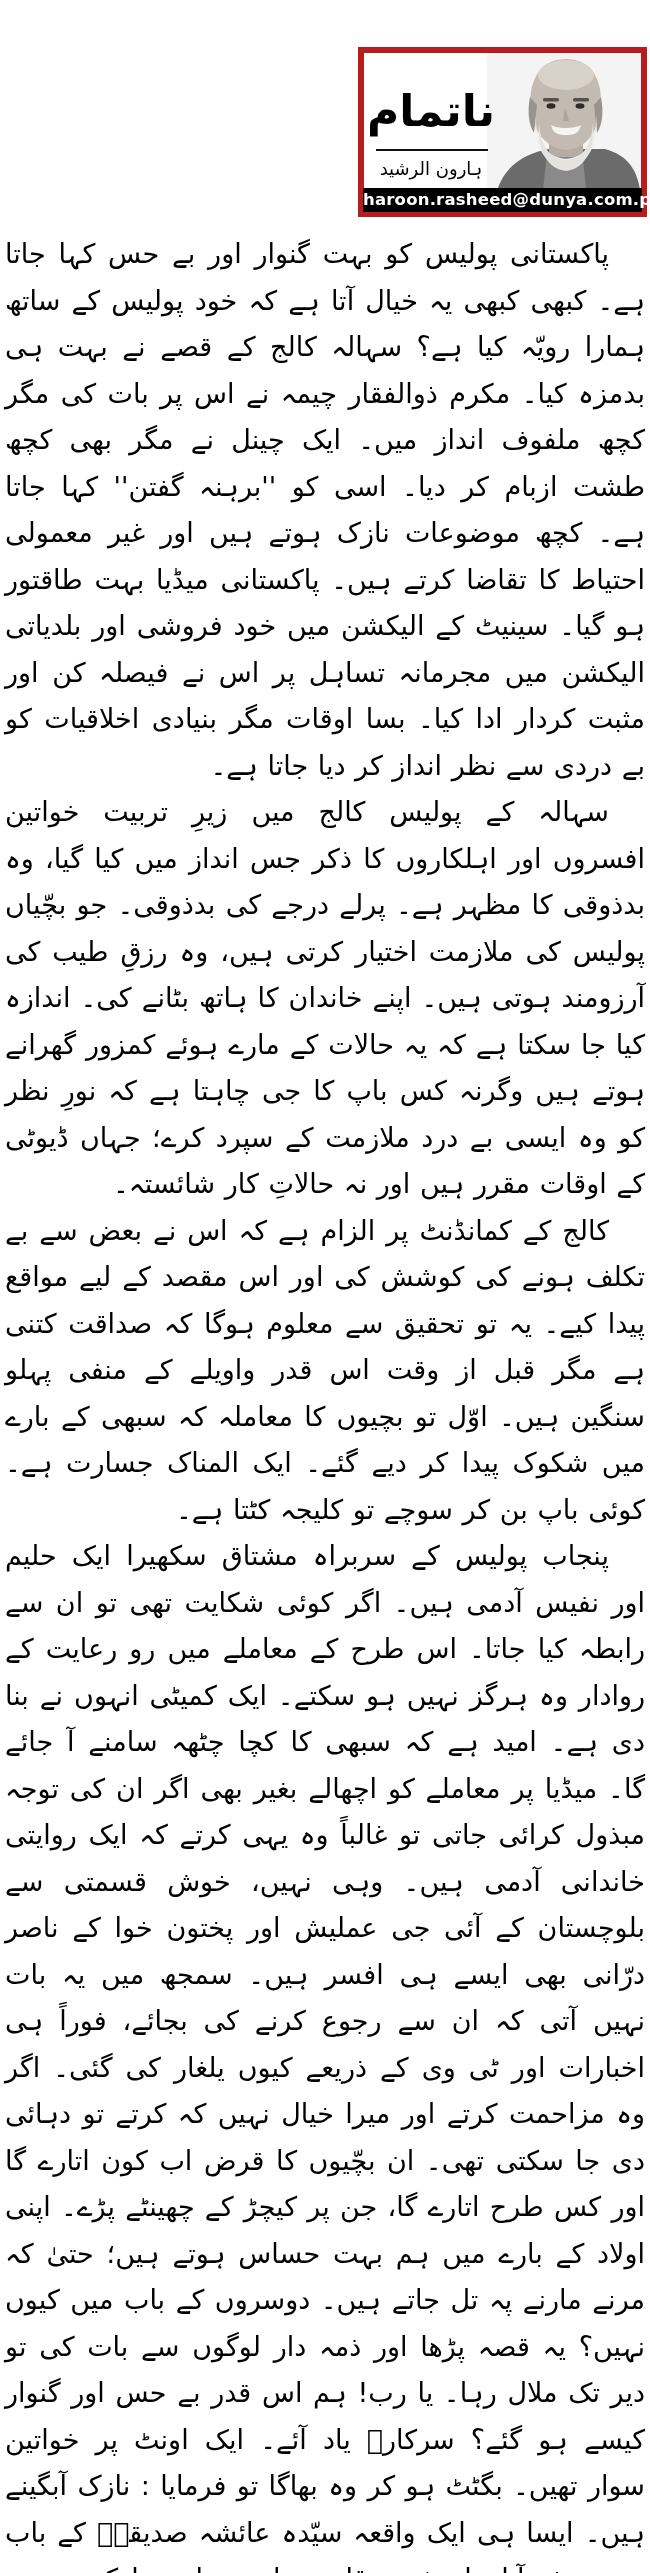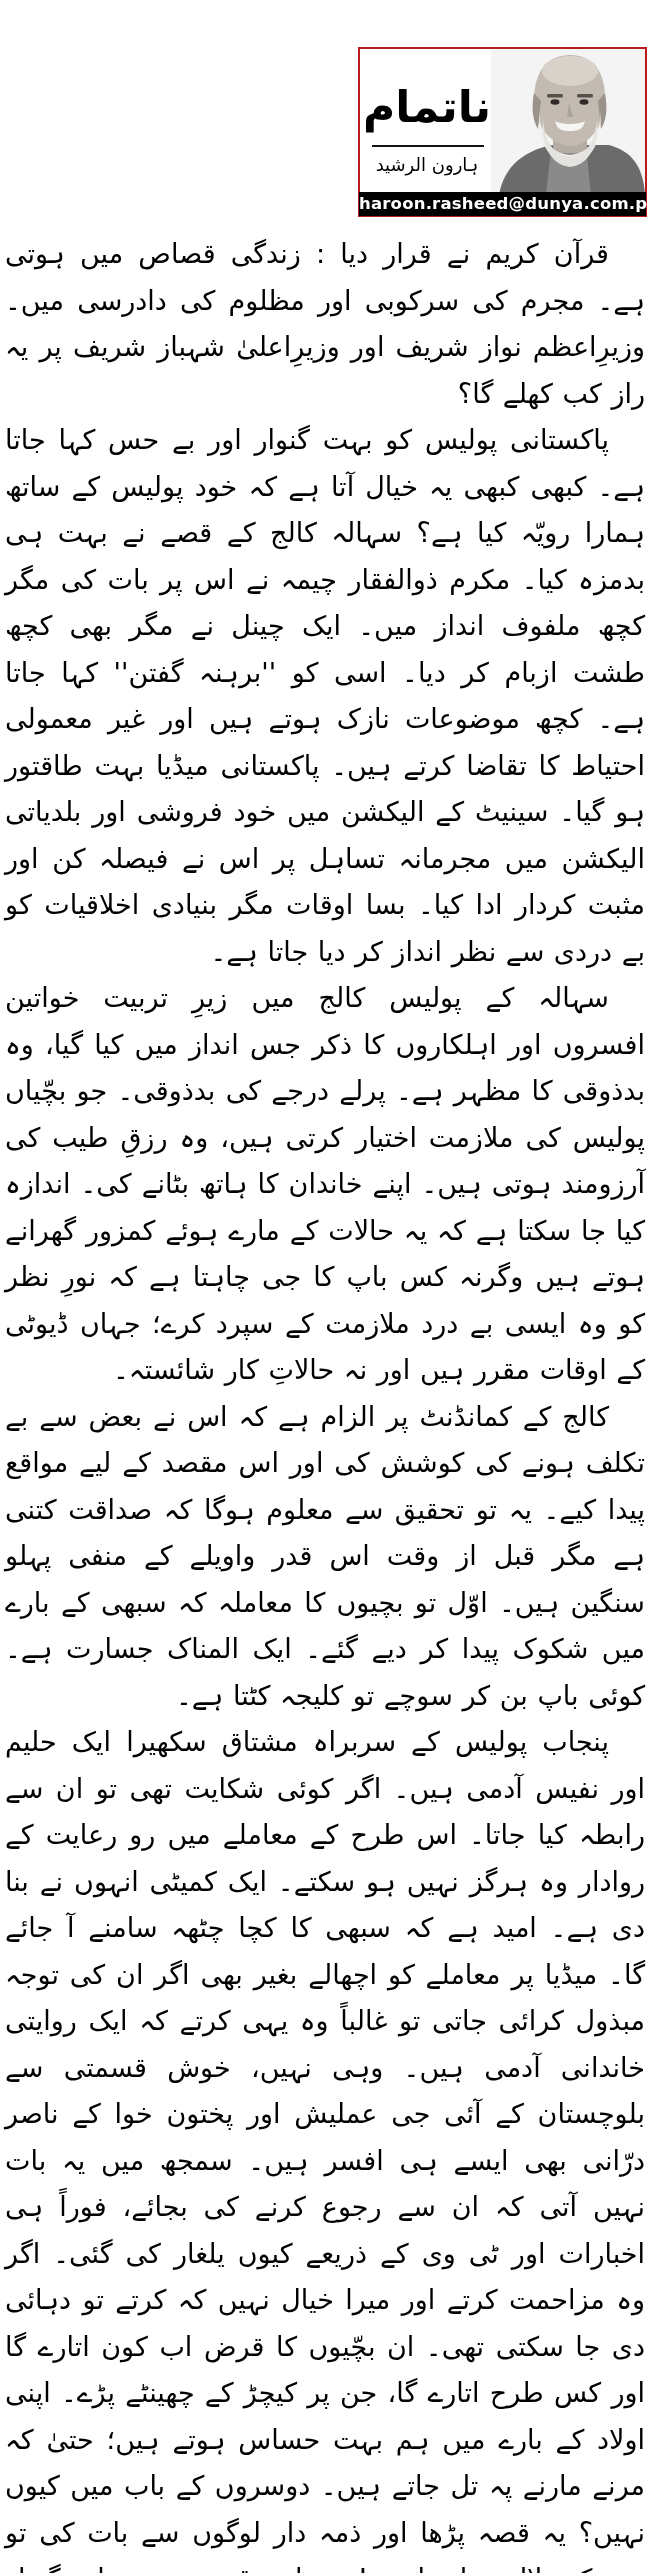--- a/index.html
+++ b/index.html
@@ -10,21 +10,21 @@
     background:#ffffff;
     color:#000;
     font-family:"DejaVu Sans",sans-serif;
     overflow:hidden;
   }
   
   .masthead{
     position:absolute;
     left:358px;top:47px;
     width:289px;height:170px;
-    border:2px solid #b91c1c;
+    border:6px solid #b91c1c;
     background:#fff;
     box-sizing:border-box;
   }
   .masthead-photo{
     position:absolute;right:0;top:0;
     width:154px;height:146px;
     overflow:hidden;
   }
   .masthead-left{
     position:absolute;left:0;top:0;
@@ -125,20 +125,19 @@
     <div class="masthead-left">
       <div class="column-name">ناتمام</div>
       <div class="column-divider"></div>
       <div class="author-name">ہارون الرشید</div>
     </div>
     <div class="email-bar">haroon.rasheed@dunya.com.pk</div>
   </div>
 
 
   <div class="article-body">
-      <p>قرآن کریم نے قرار دیا : زندگی قصاص میں ہوتی ہے۔ مجرم کی سرکوبی اور مظلوم کی دادرسی میں۔ وزیرِاعظم نواز شریف اور وزیرِاعلیٰ شہباز شریف پر یہ راز کب کھلے گا؟</p>
       <p>پاکستانی پولیس کو بہت گنوار اور بے حس کہا جاتا ہے۔ کبھی کبھی یہ خیال آتا ہے کہ خود پولیس کے ساتھ ہمارا رویّہ کیا ہے؟ سہالہ کالج کے قصے نے بہت ہی بدمزہ کیا۔ مکرم ذوالفقار چیمہ نے اس پر بات کی مگر کچھ ملفوف انداز میں۔ ایک چینل نے مگر بھی کچھ طشت ازبام کر دیا۔ اسی کو ''برہنہ گفتن'' کہا جاتا ہے۔ کچھ موضوعات نازک ہوتے ہیں اور غیر معمولی احتیاط کا تقاضا کرتے ہیں۔ پاکستانی میڈیا بہت طاقتور ہو گیا۔ سینیٹ کے الیکشن میں خود فروشی اور بلدیاتی الیکشن میں مجرمانہ تساہل پر اس نے فیصلہ کن اور مثبت کردار ادا کیا۔ بسا اوقات مگر بنیادی اخلاقیات کو بے دردی سے نظر انداز کر دیا جاتا ہے۔</p>
       <p>سہالہ کے پولیس کالج میں زیرِ تربیت خواتین افسروں اور اہلکاروں کا ذکر جس انداز میں کیا گیا، وہ بدذوقی کا مظہر ہے۔ پرلے درجے کی بدذوقی۔ جو بچّیاں پولیس کی ملازمت اختیار کرتی ہیں، وہ رزقِ طیب کی آرزومند ہوتی ہیں۔ اپنے خاندان کا ہاتھ بٹانے کی۔ اندازہ کیا جا سکتا ہے کہ یہ حالات کے مارے ہوئے کمزور گھرانے ہوتے ہیں وگرنہ کس باپ کا جی چاہتا ہے کہ نورِ نظر کو وہ ایسی بے درد ملازمت کے سپرد کرے؛ جہاں ڈیوٹی کے اوقات مقرر ہیں اور نہ حالاتِ کار شائستہ۔</p>
       <p>کالج کے کمانڈنٹ پر الزام ہے کہ اس نے بعض سے بے تکلف ہونے کی کوشش کی اور اس مقصد کے لیے مواقع پیدا کیے۔ یہ تو تحقیق سے معلوم ہوگا کہ صداقت کتنی ہے مگر قبل از وقت اس قدر واویلے کے منفی پہلو سنگین ہیں۔ اوّل تو بچیوں کا معاملہ کہ سبھی کے بارے میں شکوک پیدا کر دیے گئے۔ ایک المناک جسارت ہے۔ کوئی باپ بن کر سوچے تو کلیجہ کٹتا ہے۔</p>
       <p>پنجاب پولیس کے سربراہ مشتاق سکھیرا ایک حلیم اور نفیس آدمی ہیں۔ اگر کوئی شکایت تھی تو ان سے رابطہ کیا جاتا۔ اس طرح کے معاملے میں رو رعایت کے روادار وہ ہرگز نہیں ہو سکتے۔ ایک کمیٹی انہوں نے بنا دی ہے۔ امید ہے کہ سبھی کا کچا چٹھہ سامنے آ جائے گا۔ میڈیا پر معاملے کو اچھالے بغیر بھی اگر ان کی توجہ مبذول کرائی جاتی تو غالباً وہ یہی کرتے کہ ایک روایتی خاندانی آدمی ہیں۔ وہی نہیں، خوش قسمتی سے بلوچستان کے آئی جی عملیش اور پختون خوا کے ناصر درّانی بھی ایسے ہی افسر ہیں۔ سمجھ میں یہ بات نہیں آتی کہ ان سے رجوع کرنے کی بجائے، فوراً ہی اخبارات اور ٹی وی کے ذریعے کیوں یلغار کی گئی۔ اگر وہ مزاحمت کرتے اور میرا خیال نہیں کہ کرتے تو دہائی دی جا سکتی تھی۔ ان بچّیوں کا قرض اب کون اتارے گا اور کس طرح اتارے گا، جن پر کیچڑ کے چھینٹے پڑے۔ اپنی اولاد کے بارے میں ہم بہت حساس ہوتے ہیں؛ حتیٰ کہ مرنے مارنے پہ تل جاتے ہیں۔ دوسروں کے باب میں کیوں نہیں؟ یہ قصہ پڑھا اور ذمہ دار لوگوں سے بات کی تو دیر تک ملال رہا۔ یا رب! ہم اس قدر بے حس اور گنوار کیسے ہو گئے؟ سرکارؐ یاد آئے۔ ایک اونٹ پر خواتین سوار تھیں۔ بگٹٹ ہو کر وہ بھاگا تو فرمایا : نازک آبگینے ہیں۔ ایسا ہی ایک واقعہ سیّدہ عائشہ صدیقہؓ کے باب میں پیش آیا۔ اونٹ بے قابو ہوا تو زبانِ مبارک سے بے ساختہ یہ الفاظ نکلے ''واعروسا'' ہائے میری دلہن۔ خواتین کے باب میں، ہم بہت بے رحم ہو گئے۔ کیا یہ ہندو معاشرت کے ساتھ ایک ہزار سالہ اختلاط کا نتیجہ ہے؟ مرنے والوں کی بیویاں جن کے ساتھ جل مرتی تھیں۔</p>
     </div>
 
 </div>
 
 </body></html>

